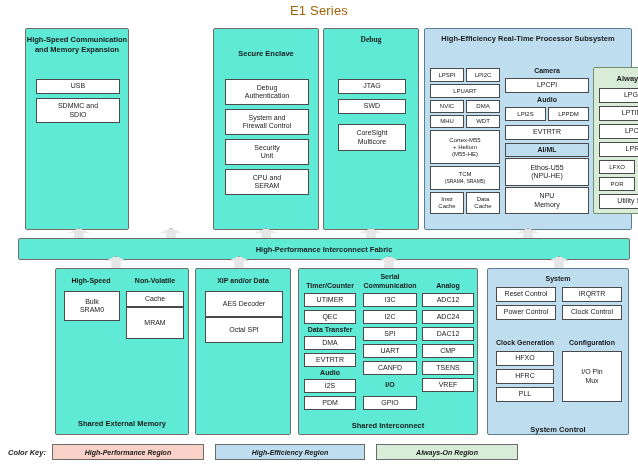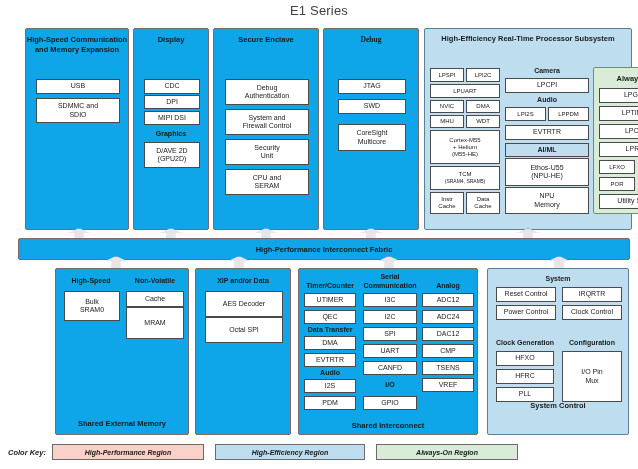--- a/index.html
+++ b/index.html
@@ -20,30 +20,30 @@
     width: 638px;
     height: 469px;
   }
   .abs { position: absolute; box-sizing: border-box; }
 
   
   #page-title {
     left: 0; top: 3px; width: 638px;
     text-align: center;
     font-size: 13px;
-    color: #404040;
+    color: #a16207;
     letter-spacing: 0.2px;
   }
 
   
   .region {
     border: 1px solid #6b6b6b;
     border-radius: 2px;
   }
-  .pink   { background: #0ea5e9; border-color: #7a6a66; }
+  .pink   { background: #5eead4; border-color: #7a6a66; }
   .blue   { background: #bedef0; border-color: #5d7f93; }
   .green  { background: #d8ecd8; border-color: #6f8f6f; }
 
   .panel-title {
     position: absolute;
     left: 0; right: 0;
     text-align: center;
     font-weight: bold;
     font-size: 7.5px;
     line-height: 9.5px;
@@ -142,32 +142,23 @@
 
   <div class="abs region pink" style="left:25px; top:28px; width:104px; height:202px;">
     <div class="panel-title" style="top:6px;">High-Speed
 Communication and
 Memory Expansion</div>
     <div class="box" style="left:10px; top:50px; width:84px; height:15px;">USB</div>
     <div class="box" style="left:10px; top:69px; width:84px; height:25px;">SDMMC and
 SDIO</div>
   </div>
 
-  <div class="abs region pink" style="left:133px; top:28px; width:76px; height:202px;">
-    <div class="panel-title" style="top:6px;">Display</div>
-    <div class="box" style="left:10px; top:50px; width:56px; height:15px;">CDC</div>
-    <div class="box" style="left:10px; top:66px; width:56px; height:14px;">DPI</div>
-    <div class="box" style="left:10px; top:82px; width:56px; height:14px;">MIPI DSI</div>
-    <div class="group-label" style="left:0; right:0; top:101px;">Graphics</div>
-    <div class="box" style="left:10px; top:113px; width:56px; height:26px;">D/AVE 2D
-(GPU2D)</div>
-  </div>
 
   <div class="abs region pink" style="left:213px; top:28px; width:106px; height:202px;">
-    <div class="panel-title" style="top:6px;text-align:center;">Secure
+    <div class="panel-title" style="top:20px;text-align:center;">Secure
 Enclave</div>
     <div class="box" style="left:11px; top:50px; width:84px; height:26px;">Debug
 Authentication</div>
     <div class="box" style="left:11px; top:80px; width:84px; height:26px;">System and
 Firewall Control</div>
     <div class="box" style="left:11px; top:110px; width:84px; height:26px;">Security
 Unit</div>
     <div class="box" style="left:11px; top:140px; width:84px; height:26px;">CPU and
 SERAM</div>
   </div>
@@ -302,21 +293,21 @@
 
     <div class="group-label" style="left:5px; width:64px; top:70px;">Clock Generation</div>
     <div class="box" style="left:8px; top:82px; width:58px; height:15px;">HFXO</div>
     <div class="box" style="left:8px; top:100px; width:58px; height:15px;">HFRC</div>
     <div class="box" style="left:8px; top:118px; width:58px; height:15px;">PLL</div>
 
     <div class="group-label" style="left:72px; width:64px; top:70px;">Configuration</div>
     <div class="box" style="left:74px; top:82px; width:60px; height:51px;">I/O Pin
 Mux</div>
 
-    <div class="panel-footer" style="bottom:24px;margin-top:24px;">System Control</div>
+    <div class="panel-footer" style="bottom:0;margin-top:24px;">System Control</div>
   </div>
 
   <div class="abs" id="color-key">
     <div id="color-key-label">Color Key:</div>
     <div class="key-swatch" style="left:44px; width:150px; background:#fad1c8;">High-Performance Region</div>
     <div class="key-swatch" style="left:207px; width:148px; background:#bedef0;">High-Efficiency Region</div>
     <div class="key-swatch" style="left:368px; width:140px; background:#d8ecd8;">Always-On Region</div>
   </div>
 
 </div>

